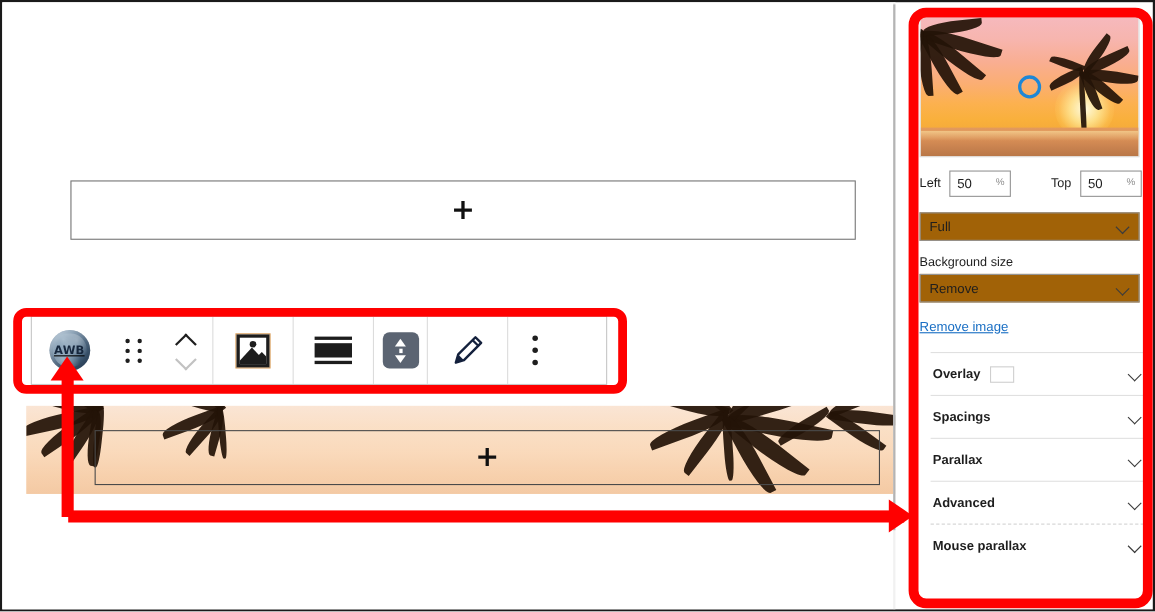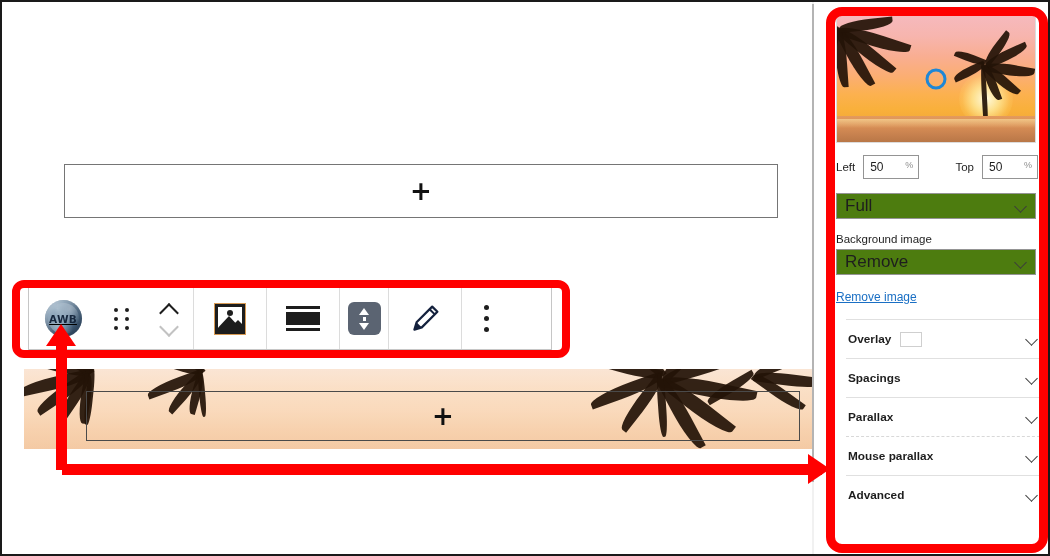--- a/index.html
+++ b/index.html
@@ -386,24 +386,24 @@
   .field-group { margin: 14px 0 0 2px; width: 202px; }
   .field-label {
     font-size: 11.5px;
     color: #1e1e1e;
     margin-bottom: 4px;
   }
   .select-box {
     position: relative;
     width: 200px; height: 26px;
     border: 1px solid #949494;
-    background: #4d7c0f;
+    background: #a16207;
     display: flex; align-items: center;
     padding-left: 8px;
-    font-size: 17px;
+    font-size: 12px;
     color: #1e1e1e;
     cursor: pointer;
   }
   .select-caret {
     position: absolute;
     right: 10px; top: 8px;
     width: 9px; height: 9px;
     border-left: 1.6px solid #3c3c3c;
     border-bottom: 1.6px solid #3c3c3c;
     transform: rotate(-45deg);
@@ -633,21 +633,21 @@
     </div>
 
     <div class="field-group">
       <div class="select-box">
         <span>Full</span>
         <span class="select-caret"></span>
       </div>
     </div>
 
     <div class="field-group">
-      <div class="field-label">Background image</div>
+      <div class="field-label">Background size</div>
       <div class="select-box">
         <span>Remove</span>
         <span class="select-caret"></span>
       </div>
     </div>
 
     <span id="remove-image-link">Remove image</span>
 
     <div id="panel-list">
       <div class="panel-row">
@@ -656,26 +656,26 @@
         <span class="panel-caret"></span>
       </div>
       <div class="panel-row">
         <span class="panel-title">Spacings</span>
         <span class="panel-caret"></span>
       </div>
       <div class="panel-row">
         <span class="panel-title">Parallax</span>
         <span class="panel-caret"></span>
       </div>
+      <div class="panel-row">
+        <span class="panel-title">Advanced</span>
+        <span class="panel-caret"></span>
+      </div>
       <div class="panel-row dashed">
         <span class="panel-title">Mouse parallax</span>
-        <span class="panel-caret"></span>
-      </div>
-      <div class="panel-row">
-        <span class="panel-title">Advanced</span>
         <span class="panel-caret"></span>
       </div>
     </div>
   </div>
 
   <div class="ann-line" id="ann-h-line"></div>
   <div class="ann-line" id="ann-v-line"></div>
   <div id="ann-arrow-up"></div>
   <div id="ann-arrow-right"></div>
   <div id="ann-toolbar-box"></div>

